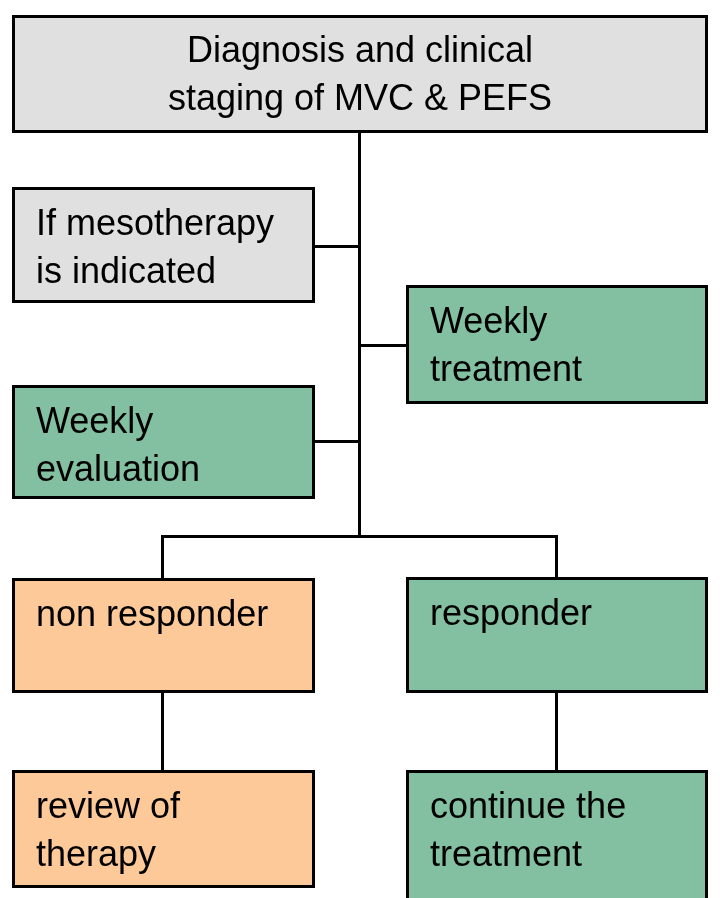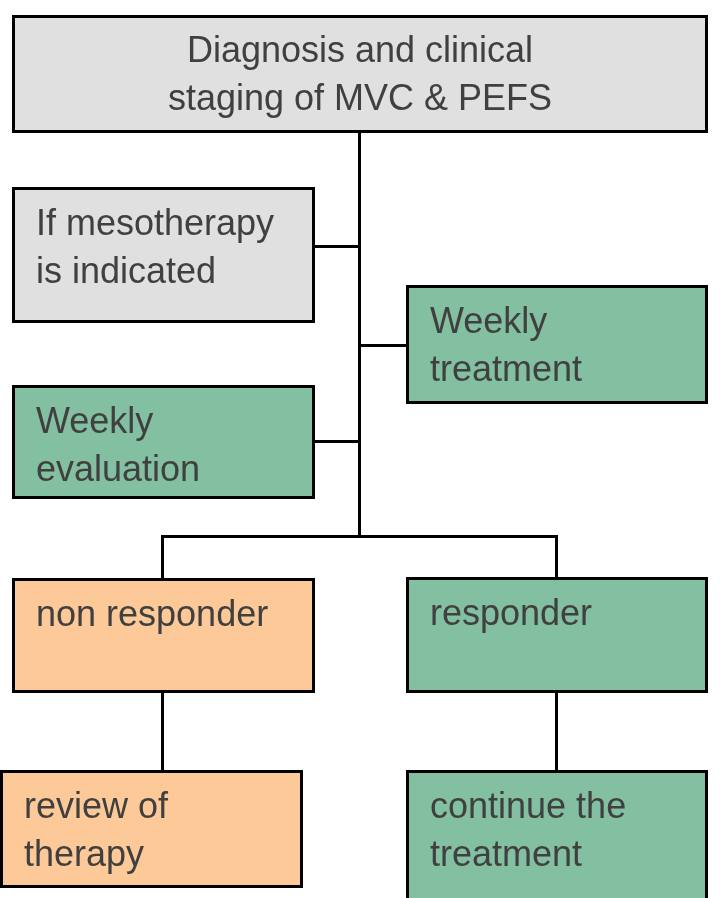--- a/index.html
+++ b/index.html
@@ -8,42 +8,42 @@
     width: 720px;
     height: 898px;
     background: #ffffff;
     font-family: "Liberation Sans", sans-serif;
     overflow: hidden;
   }
   .node {
     position: absolute;
     box-sizing: border-box;
     border: 3px solid #000000;
-    color: #404040;
+    color: #000000;
     font-size: 36px;
     line-height: 48px;
     white-space: pre-line;
   }
   .node.tl { padding: 9px 10px 0 21px; }
   .node.center {
     display: flex;
     align-items: center;
     justify-content: center;
     text-align: center;
   }
   .line { position: absolute; background: #000000; }
 
   
   #n-diagnosis          { left: 12px;  top: 15px;  width: 696px; height: 118px; }
-  #n-mesotherapy        { left: 12px;  top: 187px; width: 303px; height: 136px; }
+  #n-mesotherapy        { left: 12px;  top: 187px; width: 303px; height: 116px; }
   #n-weekly-treatment   { left: 406px; top: 285px; width: 302px; height: 119px; }
   #n-weekly-evaluation  { left: 12px;  top: 385px; width: 303px; height: 114px; }
   #n-non-responder      { left: 12px;  top: 578px; width: 303px; height: 115px; }
   #n-responder          { left: 406px; top: 577px; width: 302px; height: 116px; }
-  #n-review-of-therapy  { left: 0;  top: 770px; width: 303px; height: 118px; }
+  #n-review-of-therapy  { left: 12px;  top: 770px; width: 303px; height: 118px; }
   #n-continue-treatment { left: 406px; top: 770px; width: 302px; height: 142px; }
 
   
   #c-spine        { left: 358px; top: 133px; width: 3px;   height: 404px; }
   #c-meso         { left: 315px; top: 245px; width: 45px;  height: 3px; }
   #c-weekly-treat { left: 360px; top: 344px; width: 46px;  height: 3px; }
   #c-weekly-eval  { left: 315px; top: 440px; width: 45px;  height: 3px; }
   #c-branch       { left: 161px; top: 535px; width: 397px; height: 3px; }
   #c-drop-left    { left: 161px; top: 535px; width: 3px;   height: 43px; }
   #c-drop-right   { left: 555px; top: 535px; width: 3px;   height: 43px; }

